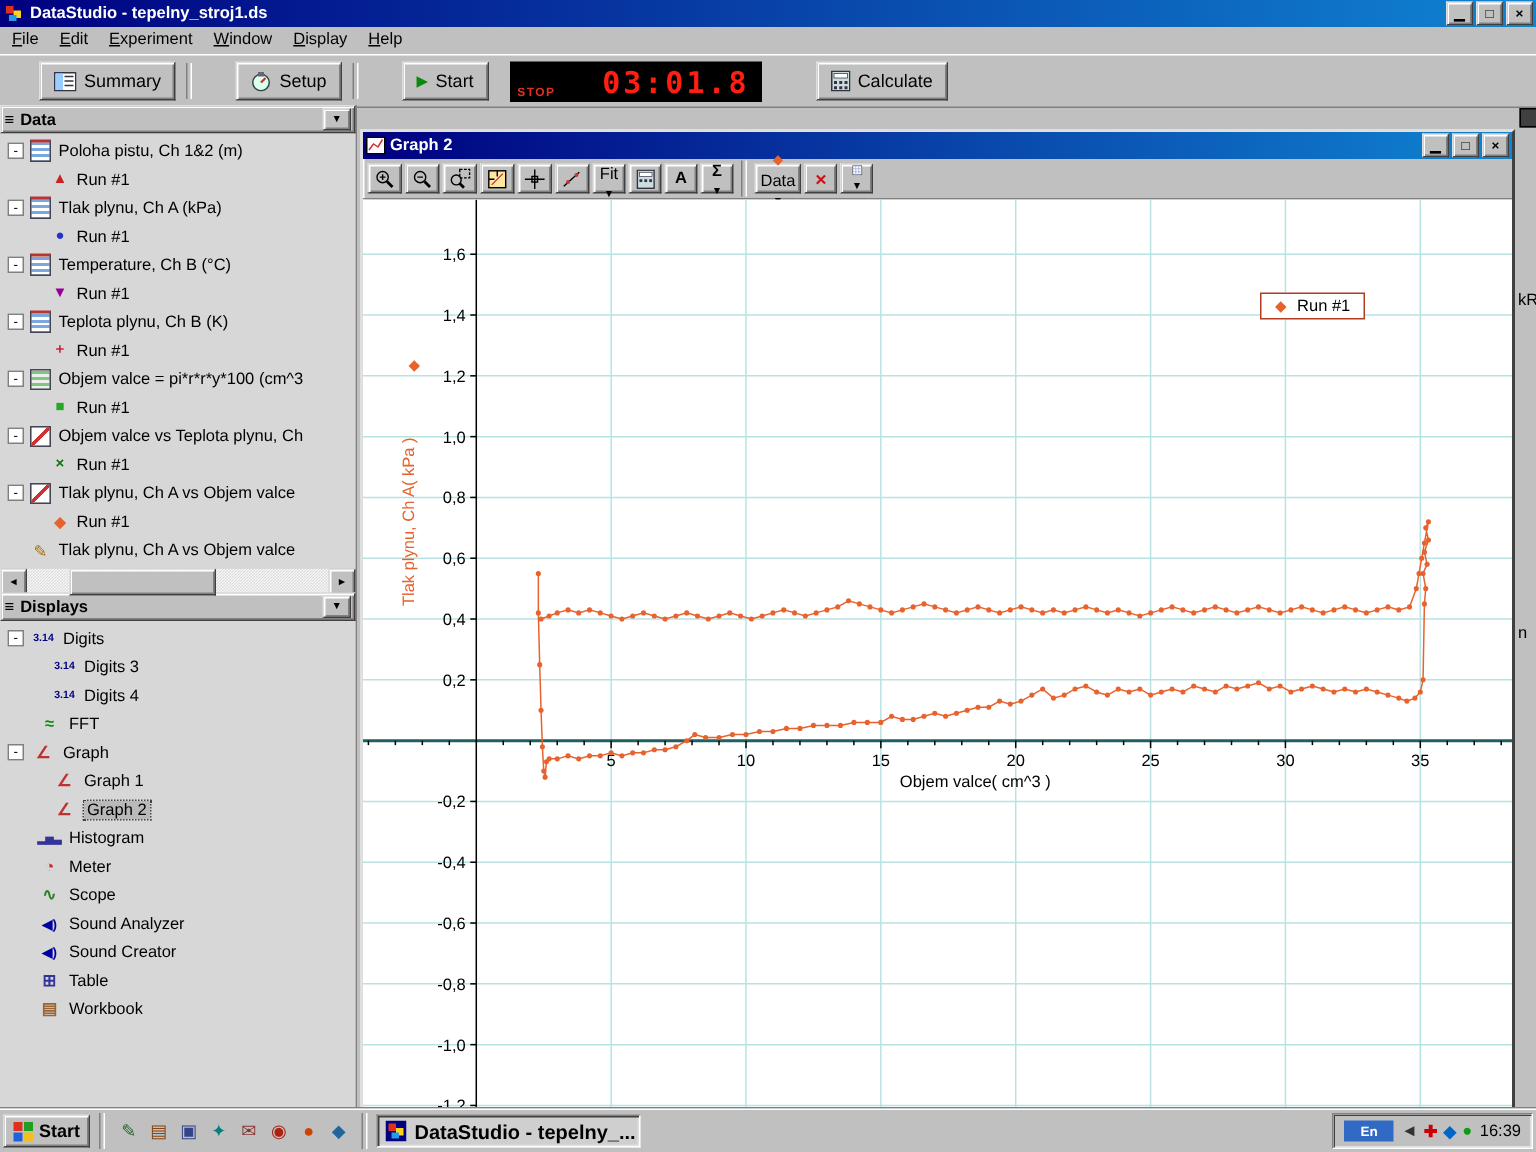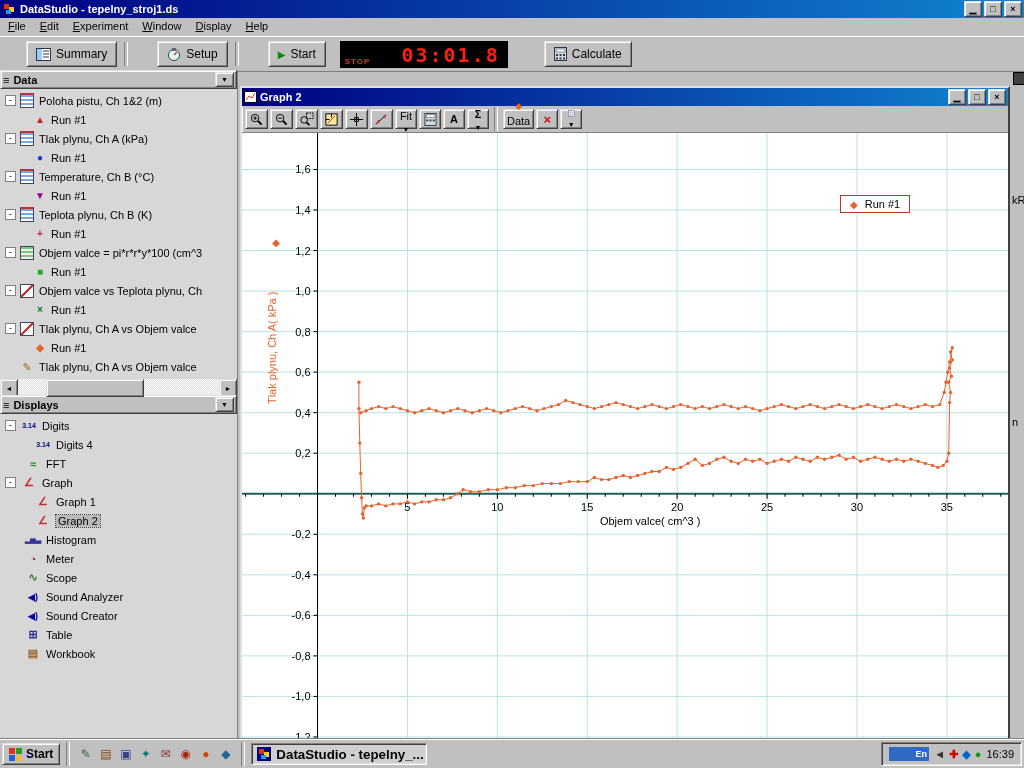--- a/index.html
+++ b/index.html
@@ -81,22 +81,22 @@
   
   .taskbar{position:absolute;left:0;right:0;bottom:0;height:28px;background:#c0c0c0;border-top:1px solid #fff;
            display:flex;align-items:center;padding:0 2px;gap:3px;box-shadow:0 -1px 0 #808080;}
   .startbtn{height:22px;display:flex;align-items:center;gap:4px;padding:0 6px;font-weight:bold;font-size:12px;}
   .flag{width:13px;height:13px;display:grid;grid-template-columns:6px 6px;grid-template-rows:6px 6px;gap:1px;}
   .flag i{display:block;}
   .ql{width:19px;height:19px;display:flex;align-items:center;justify-content:center;font-size:12px;}
   .taskbtn{width:176px;height:22px;display:flex;align-items:center;gap:5px;padding:0 5px;font-weight:bold;
            background:#cfcfcf;white-space:nowrap;overflow:hidden;}
   .tray{height:22px;display:flex;align-items:center;gap:5px;padding:0 7px;margin-left:auto;}
-  .lang{width:16px;height:14px;background:#316ac5;color:#fff;font-size:9px;font-weight:bold;
-        display:flex;align-items:center;justify-content:center;padding-left:24px;}
+  .lang{width:33px;height:14px;background:#316ac5;color:#fff;font-size:9px;font-weight:bold;
+        display:flex;align-items:center;justify-content:center;}
   .trayic{font-size:11px;font-weight:bold;}
   svg{display:block;}
 </style>
 </head>
 <body>
 
 <div class="screen">
 
   <div class="titlebar">
     <svg class="appicon" viewBox="0 0 14 14">
@@ -252,20 +252,24 @@
       <div class="panel-header bout">
         <span>≡</span>
         <span class="ph-label">Displays</span>
         <span class="hdrbtn bout">▼</span>
       </div>
       <div class="tree" id="displays-tree">
           <div class="trow parent">
             <span class="expander">-</span>
             <span class="dic" style="color: rgb(0, 0, 128); font-size: 7px;">3.14</span>
             <span class="tlabel">Digits</span>
+          </div>
+          <div class="trow child">
+            <span class="dic" style="color: rgb(0, 0, 128); font-size: 7px;">3.14</span>
+            <span class="tlabel">Digits 3</span>
           </div>
           <div class="trow child">
             <span class="dic" style="color: rgb(0, 0, 128); font-size: 7px;">3.14</span>
             <span class="tlabel">Digits 4</span>
           </div>
           <div class="trow flat">
             <span class="dic" style="color: rgb(8, 144, 8);">≈</span>
             <span class="tlabel">FFT</span>
           </div>
           <div class="trow parent">

